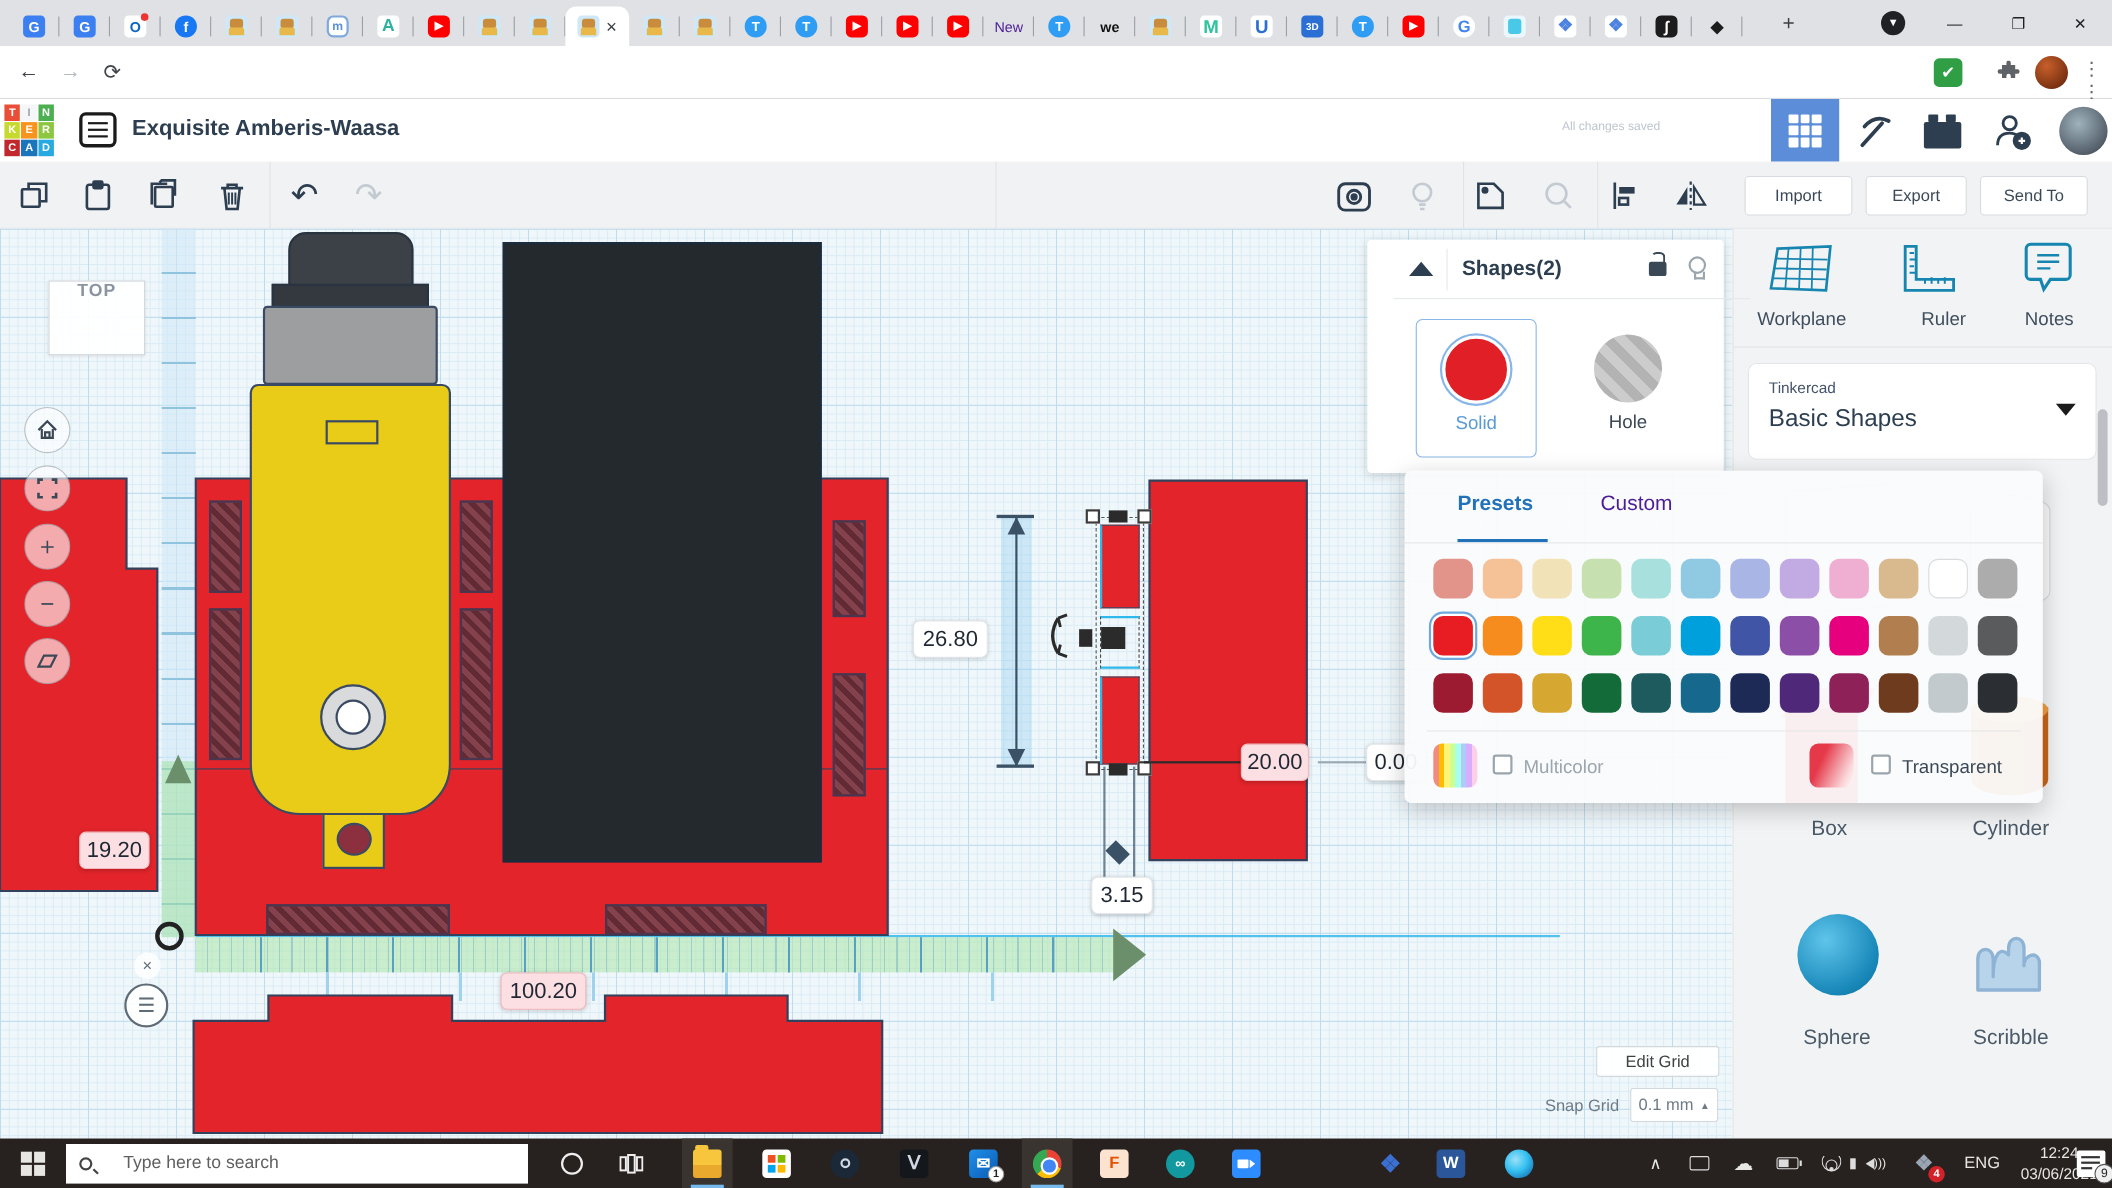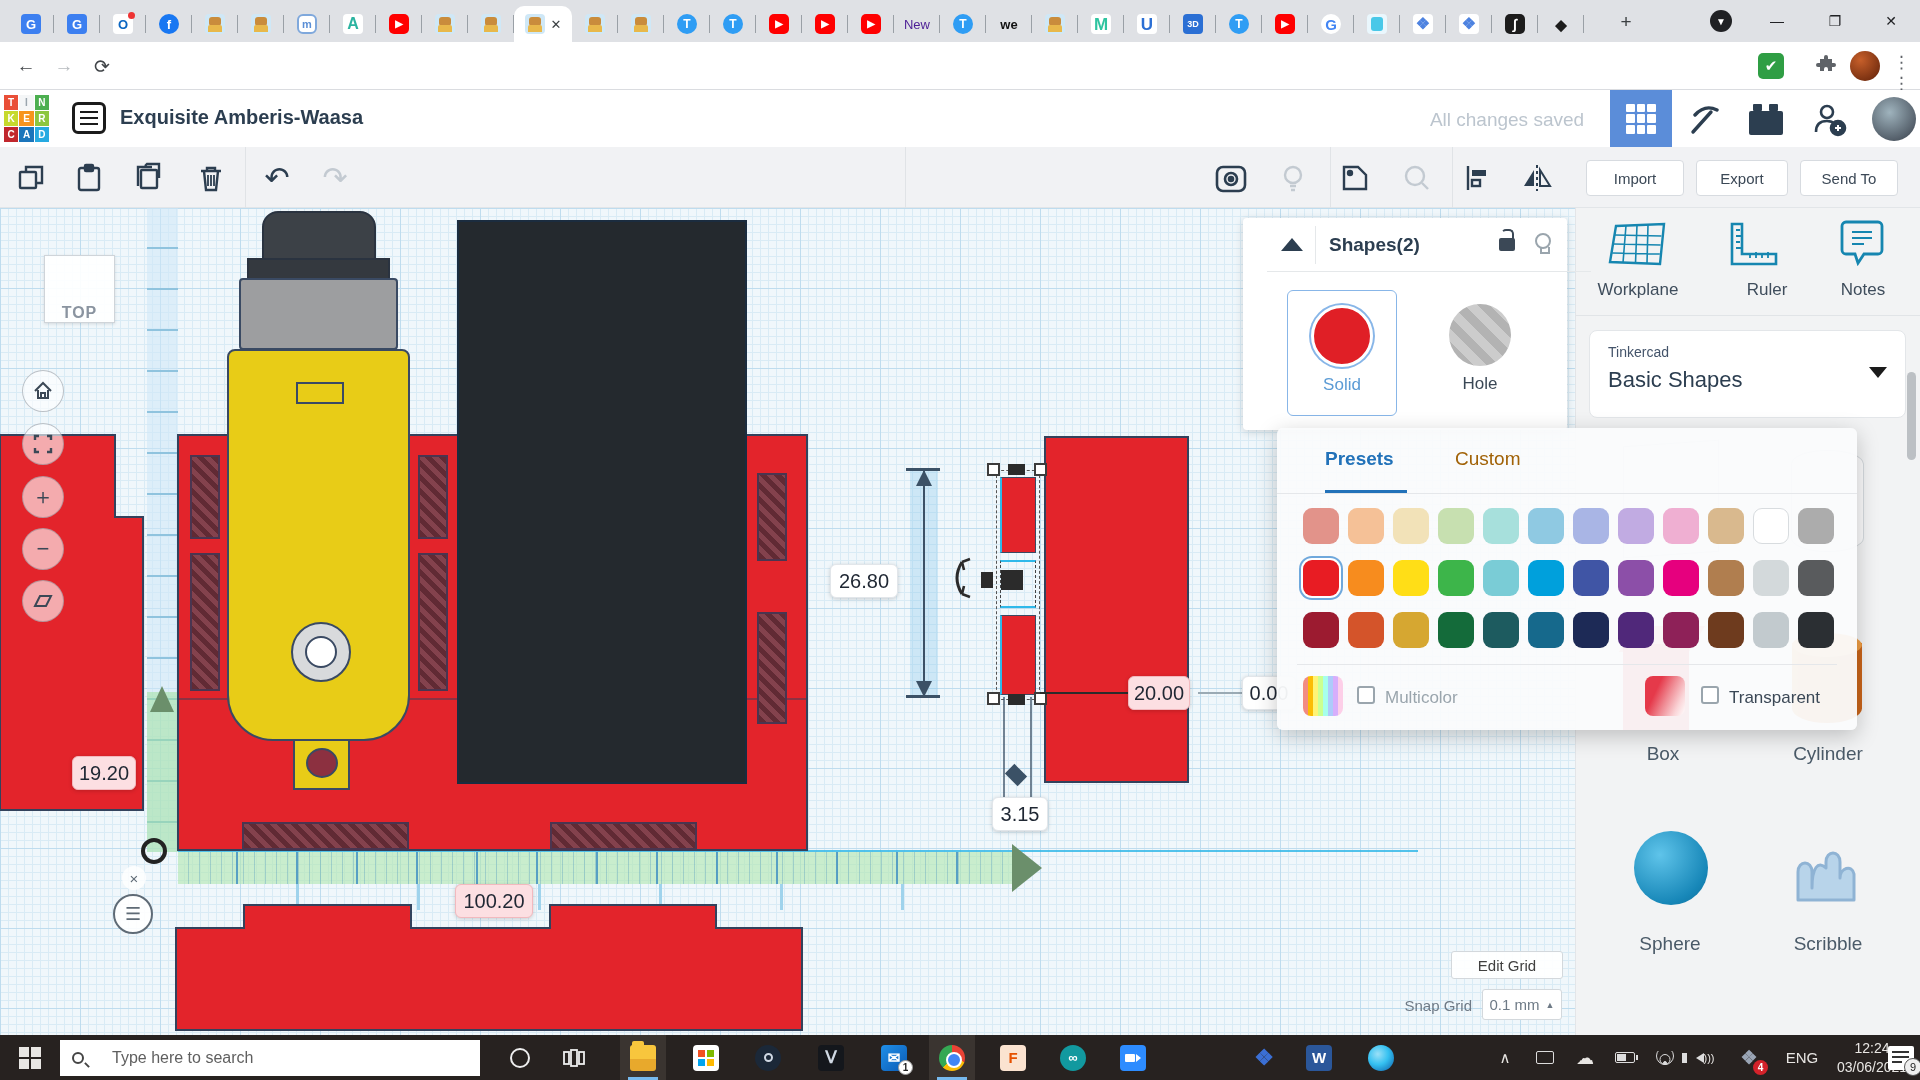--- a/index.html
+++ b/index.html
@@ -55,21 +55,21 @@
   .avatar-sm { position:absolute; left:1850px; top:9px; width:30px; height:30px; border-radius:50%; background:radial-gradient(circle at 35% 30%, #c75f2a, #5e2008); }
   .kebab { position:absolute; left:1893px; top:10px; color:#5f6368; font-size:17px; letter-spacing:0; }
 
   
   #tkheader { left:0; top:90px; width:1920px; height:57px; background:#fff; }
   #tklogo { position:absolute; left:4px; top:5px; width:45px; height:47px; display:grid; grid-template-columns:repeat(3,1fr); grid-template-rows:repeat(3,1fr); gap:1px; }
   #tklogo span { display:flex; align-items:center; justify-content:center; font-size:10px; font-weight:bold; color:#fff; }
   #menu-ic { position:absolute; left:72px; top:12px; width:34px; height:32px; border:3px solid #1b1b1b; border-radius:6px; display:flex; align-items:center; justify-content:center; }
   #menu-ic i { display:block; width:18px; height:2.6px; background:#1b1b1b; box-shadow:0 -6px 0 #1b1b1b, 0 6px 0 #1b1b1b; }
   #doc-title { position:absolute; left:120px; top:16px; font-size:20px; font-weight:bold; color:#2c3e50; }
-  #save-status { position:absolute; left:1420px; top:19px; width:174px; text-align:center; font-size:19px; color:#bcc5ce; }
+  #save-status { position:absolute; left:1420px; top:19px; width:174px; text-align:left; font-size:11px; color:#bcc5ce; }
   #grid-btn { position:absolute; left:1610px; top:0px; width:62px; height:57px; background:#5b8dd9; display:flex; align-items:center; justify-content:center; }
   #grid-btn .g { width:30px; height:30px; display:grid; grid-template-columns:repeat(3,1fr); grid-template-rows:repeat(3,1fr); gap:2px; }
   #grid-btn .g i { background:#fff; border-radius:1px; }
   .hdric { position:absolute; top:0; width:62px; height:57px; display:flex; align-items:center; justify-content:center; }
   #avatar-hdr { position:absolute; left:1872px; top:7px; width:44px; height:44px; border-radius:50%; background:radial-gradient(circle at 40% 35%, #9fb3bd, #55606b 70%, #333a42); }
   .brick { width:34px; height:24px; background:#2c3e50; border-radius:2px; position:relative; margin-top:8px; }
   .brick::before { content:""; position:absolute; left:4px; top:-7px; width:9px; height:7px; background:#2c3e50; box-shadow:16px 0 0 #2c3e50; border-radius:1px; }
 
   
   #tktoolbar { left:0; top:147px; width:1920px; height:61px; background:#f1f2f4; border-bottom:1px solid #e2e5e8; }
@@ -110,21 +110,21 @@
   .bulb-sm { position:absolute; left:268px; top:15px; width:16px; height:16px; border:2px solid #9aa5ad; border-radius:50%; }
   .bulb-sm::after { content:""; position:absolute; left:3px; bottom:-7px; width:6px; height:5px; border:2px solid #9aa5ad; border-top:none; }
   .matcard { position:absolute; top:72px; width:110px; height:126px; border-radius:6px; text-align:center; }
   .matcard.sel { border:1.5px solid #88b6e8; }
   .matcard .ball { margin:14px auto 8px; width:62px; height:62px; border-radius:50%; }
   .matcard .lbl { font-size:17px; }
   #solid-ball { background:#e01f26; border:3px solid #fff; box-shadow:0 0 0 2px #88b6e8; }
   #hole-ball { background:repeating-linear-gradient(45deg, #cccccc 0 9px, #b3b3b3 9px 18px); box-shadow:0 0 0 3px #fff; }
 
   #color-panel { left:1277px; top:428px; width:580px; height:302px; background:rgba(250,251,252,.95); border-radius:6px; box-shadow:0 6px 22px rgba(0,0,0,.22); }
-  .cp-tab { position:absolute; top:20px; font-size:19px; color:#a16207; }
+  .cp-tab { position:absolute; top:20px; font-size:19px; color:#4c1d95; }
   .cp-tab.on { color:#2272b9; font-weight:bold; }
   #cp-underline { position:absolute; left:48px; top:62px; width:82px; height:3px; background:#2272b9; }
   #cp-line { position:absolute; left:0px; top:65px; width:580px; height:1px; background:#e5e7ea; }
   .swatch { position:absolute; width:36px; height:36px; border-radius:9px; }
   .swatch.sel { box-shadow:0 0 0 2px #fff, 0 0 0 4px #6fa8dc; }
   #cp-div2 { position:absolute; left:20px; top:236px; width:540px; height:1px; background:#e5e7ea; }
   .cbox { position:absolute; width:18px; height:18px; border:2px solid #9aa5ad; border-radius:3px; background:#fff; }
   .cp-lbl { position:absolute; font-size:17px; }
   #multicolor-sw { position:absolute; left:26px; top:248px; width:40px; height:40px; border-radius:8px;
     background:linear-gradient(90deg,#f28b82 0 12%,#fbbc04 12% 25%,#fff475 25% 37%,#ccff90 37% 50%,#a7ffeb 50% 62%,#aecbfa 62% 75%,#d7aefb 75% 88%,#fdcfe8 88%); }
@@ -548,21 +548,21 @@
     <div class="abs" style="left:1007px; top:558px; width:18px; height:18px; background:#3b5166; transform:rotate(45deg) scaleY(.75);"></div>
     <div class="dim" style="left:992px; top:589px; width:56px;">3.15</div>
 
     <div class="dim pink" style="left:72px; top:548px; width:64px;">19.20</div>
     <div class="dim pink" style="left:455px; top:676px; width:78px;">100.20</div>
 
     <div class="abs" style="left:141px; top:630px; width:26px; height:26px; border:4px solid #222; border-radius:50%;"></div>
     <div class="abs" style="left:122px; top:658px; width:24px; height:24px; border-radius:50%; background:rgba(255,255,255,.8); color:#5f6b76; font-size:15px; display:flex; align-items:center; justify-content:center;">×</div>
     <div class="abs" style="left:113px; top:686px; width:40px; height:40px; border-radius:50%; background:rgba(255,255,255,.9); border:2.5px solid #5f6b76; color:#5f6b76; font-size:18px; display:flex; align-items:center; justify-content:center;">☰</div>
 
-    <div class="abs" style="left:44px; top:47px; width:71px; height:68px; background:rgba(255,255,255,.92); border:1px solid #cfd4d9; box-shadow:0 1px 3px rgba(0,0,0,.12); display:flex; align-items:flex-end; justify-content:center; font-size:16px; font-weight:bold; color:#8a94a0; letter-spacing:1px;">
+    <div class="abs" style="left:44px; top:47px; width:88px; height:68px; background:rgba(255,255,255,.92); border:1px solid #cfd4d9; box-shadow:0 1px 3px rgba(0,0,0,.12); display:flex; align-items:flex-start; justify-content:center; font-size:16px; font-weight:bold; color:#8a94a0; letter-spacing:1px;">
         <span>TOP</span>
       </div>
     <div class="vcirc" style="top:162px;">
       <svg width="22" height="22" viewBox="0 0 22 22" fill="none" stroke="#3b4856" stroke-width="2">
           <path d="M3 11 L11 3 L19 11"></path>
           <path d="M6 10v8h10v-8"></path>
           <rect x="9" y="13" width="4" height="5"></rect>
         </svg>
     </div>
     <div class="vcirc" style="top:215px;">

